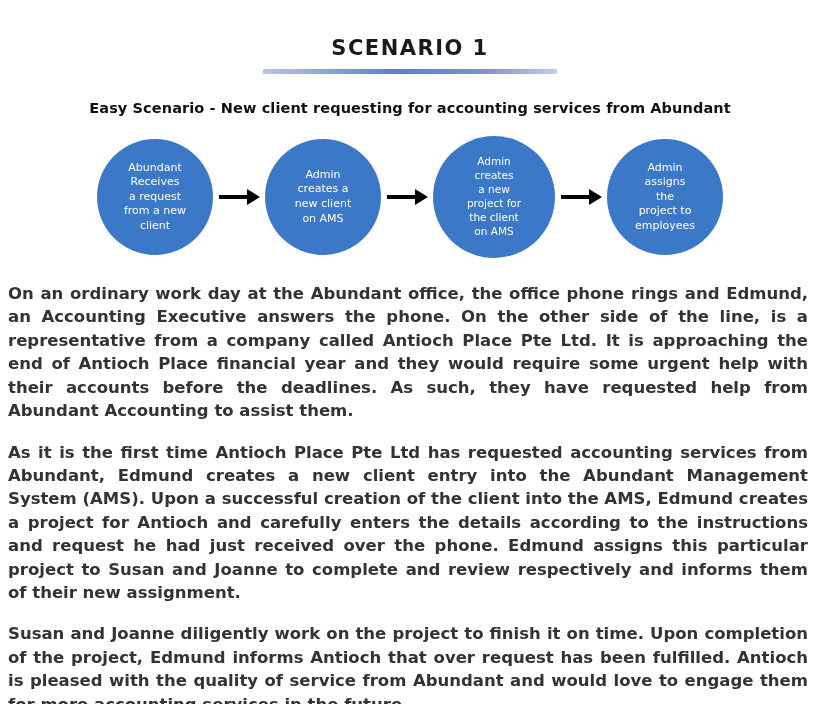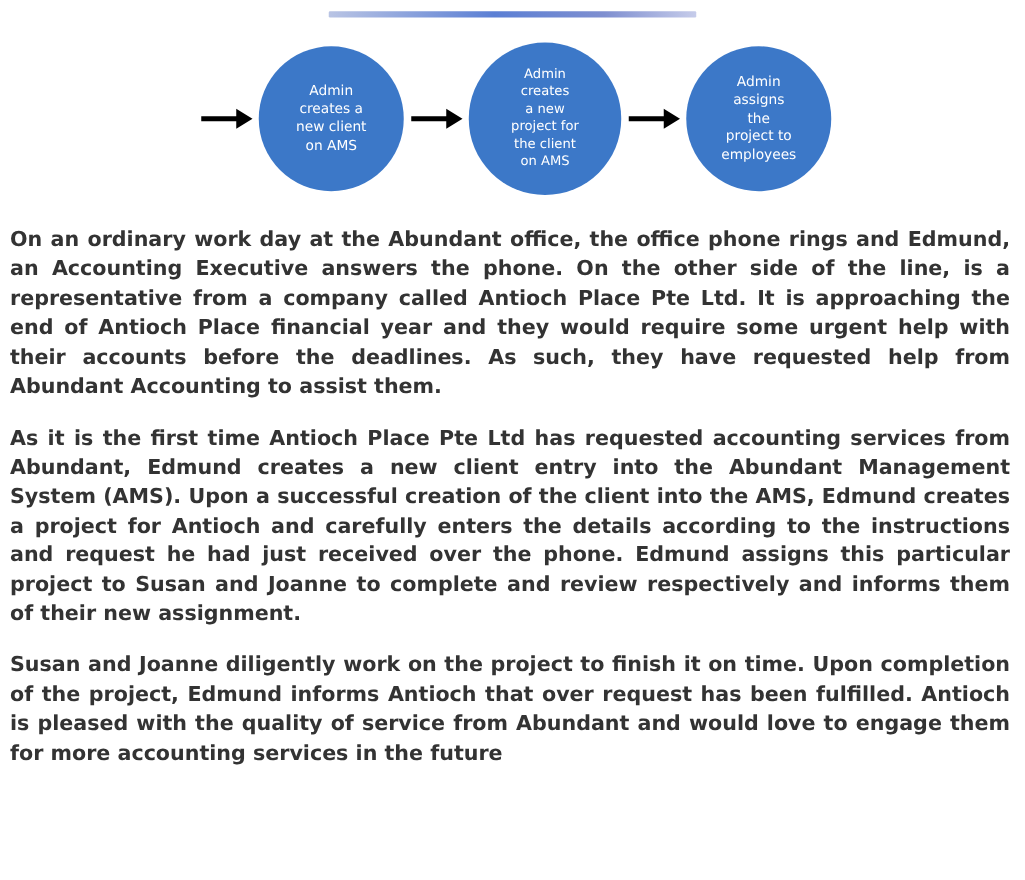--- a/index.html
+++ b/index.html
@@ -118,25 +118,32 @@
   }
   .para:last-child {
     margin-bottom: 0;
   }
 </style>
 </head>
 <body>
 
 <div class="page">
 
+  <div class="title">SCENARIO 1</div>
   <div class="title-rule"></div>
 
+  <div class="subtitle">Easy Scenario - New client requesting for accounting services from Abundant</div>
 
   <div class="flow">
 
+    <div class="node">Abundant
+Receives
+a request
+from a new
+client</div>
 
     <div class="arrow">
       <div class="shaft"></div>
         <div class="head"></div>
     </div>
 
     <div class="node">Admin
 creates a
 new client
 on AMS</div>

